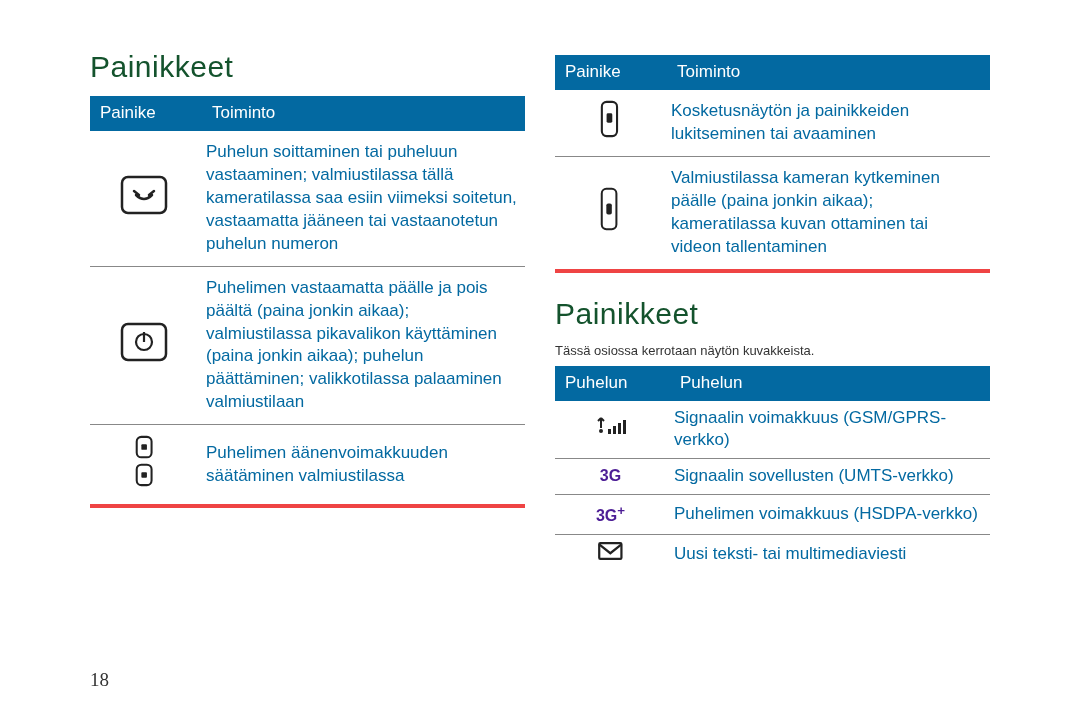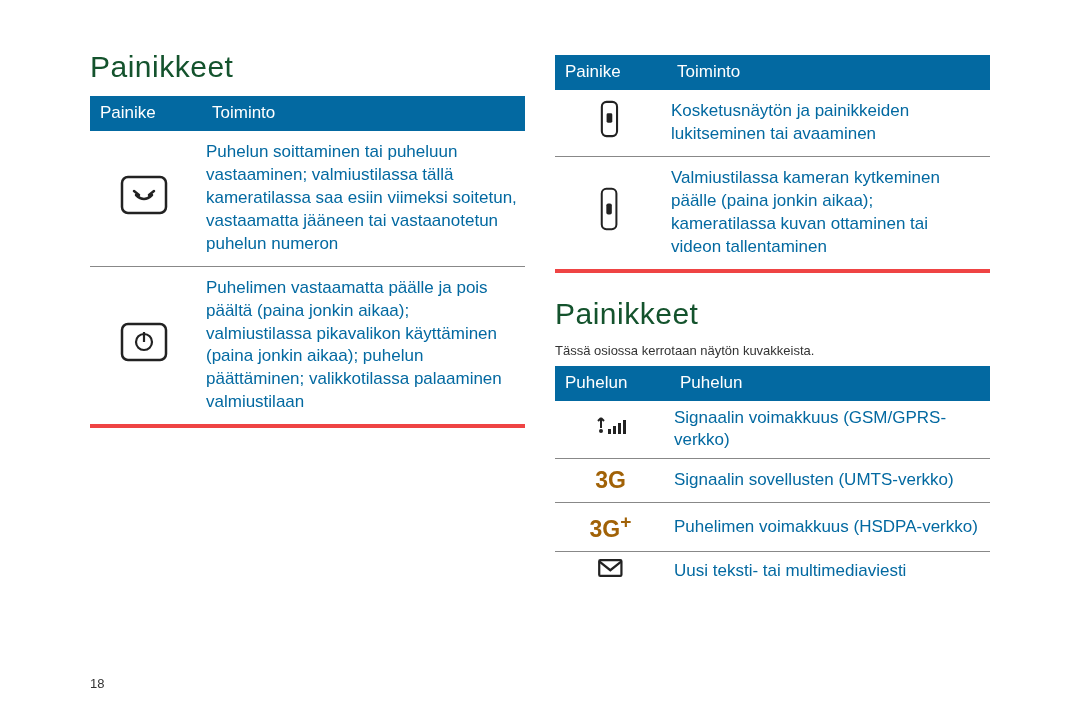--- a/index.html
+++ b/index.html
@@ -60,26 +60,27 @@
   tbody tr:last-child td { border-bottom: 4px solid #ef4444; }
   tbody td.icon-cell {
     text-align: center;
     color: #333;
   }
   .no-bottom td { border-bottom: none !important; }
   .page-num {
     position: absolute;
     left: 90px;
     bottom: 30px;
-    font-size: 13px;
+    font-size: 19px;
     color: #333;
+    font-family: Liberation Serif, serif;
   }
   svg.btn-icon-large { height: 40px; }
   svg.sig-icon { height: 20px; }
-  .text3g { font-weight: 700; color: #a16207; font-size: 23px; }
+  .text3g { font-weight: 700; color: #4c1d95; font-size: 16px; }
   
   .icons-table thead th:first-child { width: 95px; }
   .icons-table tbody td { padding: 6px 8px 6px 4px; }
 </style>
 </head>
 <body>
 
 <div class="page">
 
   <div class="col left">
@@ -105,20 +106,31 @@
         </tr>
         <tr>
           <td class="icon-cell">
             <svg class="btn-icon-large" viewBox="0 0 48 40">
                 <rect x="2" y="2" width="44" height="36" rx="6" fill="#fff" stroke="#222" stroke-width="2.5"></rect>
                 <circle cx="24" cy="20" r="8" fill="none" stroke="#222" stroke-width="2.2"></circle>
                 <line x1="24" y1="10" x2="24" y2="20" stroke="#222" stroke-width="2.2"></line>
               </svg>
           </td>
           <td>Puhelimen vastaamatta päälle ja pois päältä (paina jonkin aikaa); valmiustilassa pikavalikon käyttäminen (paina jonkin aikaa); puhelun päättäminen; valikkotilassa palaaminen valmiustilaan</td>
+        </tr>
+        <tr>
+          <td class="icon-cell">
+            <svg viewBox="0 0 24 56" style="height:52px">
+                <rect x="4" y="2" width="16" height="22" rx="5" fill="#fff" stroke="#222" stroke-width="2.2"></rect>
+                <rect x="9" y="10" width="6" height="6" rx="1" fill="#222"></rect>
+                <rect x="4" y="32" width="16" height="22" rx="5" fill="#fff" stroke="#222" stroke-width="2.2"></rect>
+                <rect x="9" y="40" width="6" height="6" rx="1" fill="#222"></rect>
+              </svg>
+          </td>
+          <td>Puhelimen äänenvoimakkuuden säätäminen valmiustilassa</td>
         </tr>
       </tbody>
     </table>
 
   </div>
 
   <div class="col right">
 
     <table style="margin-top:20px">
       <thead>

